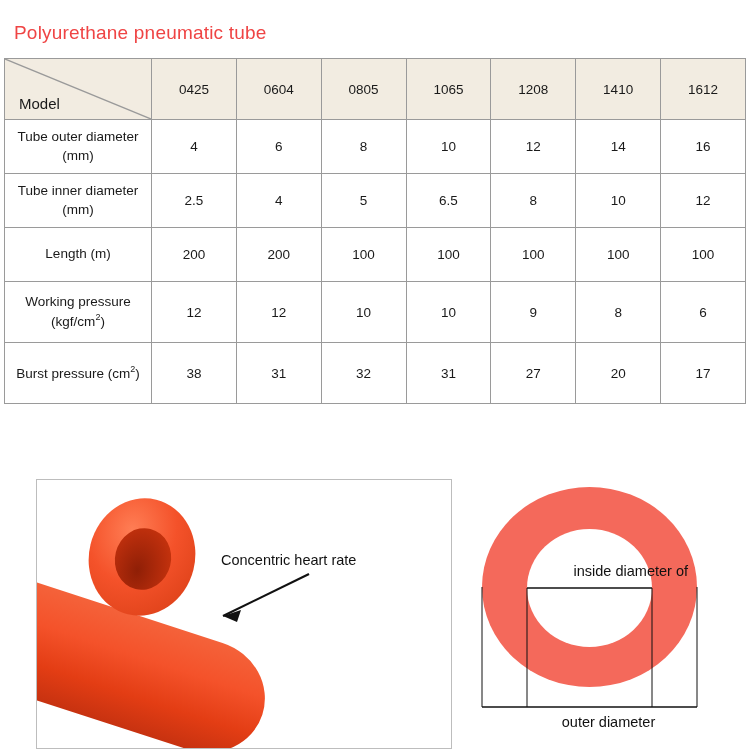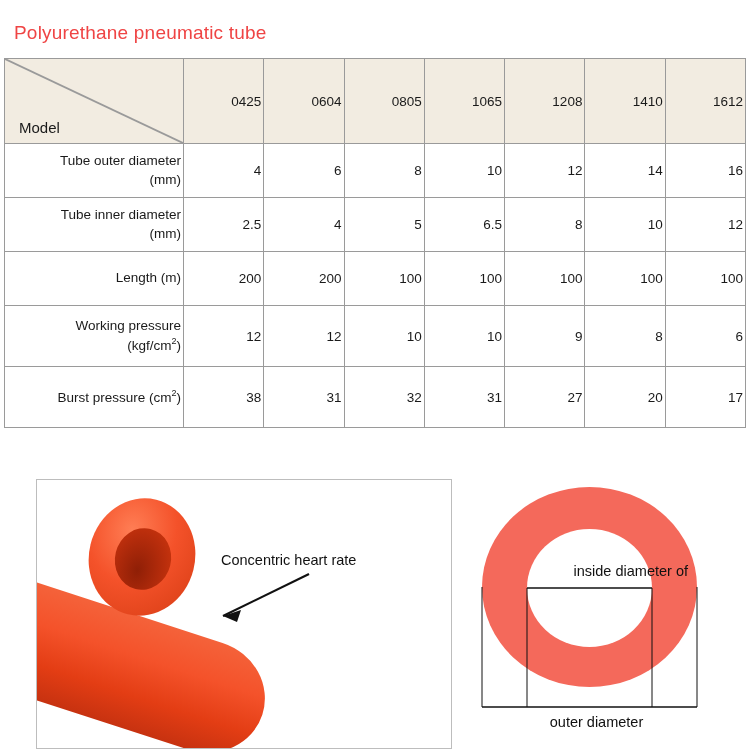--- a/index.html
+++ b/index.html
@@ -22,39 +22,39 @@
     letter-spacing: 0.2px;
   }
   table.spec {
     border-collapse: collapse;
     width: 742px;
     margin-left: 4px;
     table-layout: fixed;
   }
   table.spec td, table.spec th {
     border: 1px solid #9a9a9a;
-    text-align: right;
+    text-align: center;
     vertical-align: middle;
     font-weight: normal;
     font-size: 13.5px;
     color: #1a1a1a;
     padding: 4px 2px;
   }
   .col-label {
     width: 146px;
   }
   .hdr-row td {
     background: #f2ece1;
     height: 52px;
     font-size: 15px;
   }
   .hdr-corner {
     position: relative;
     background: #f2ece1;
-    padding: 16px !important;
+    padding: 0 !important;
     overflow: hidden;
   }
   .hdr-corner .slash {
     position: absolute;
     left: 0; top: 0;
     width: 100%;
     height: 100%;
   }
   .hdr-corner .slash svg { display:block; width:100%; height:100%; }
   .hdr-corner .model-txt {
@@ -175,21 +175,21 @@
     position: absolute;
     left: 38px;
     top: 84px;
     width: 180px;
     text-align: right;
     font-size: 14.5px;
     color: #111;
   }
   .ring-label-outer {
     position: absolute;
-    left: 4px;
+    left: 16px;
     top: 235px;
     width: 245px;
     text-align: center;
     font-size: 14.5px;
     color: #111;
   }
 </style>
 </head>
 <body>
 

